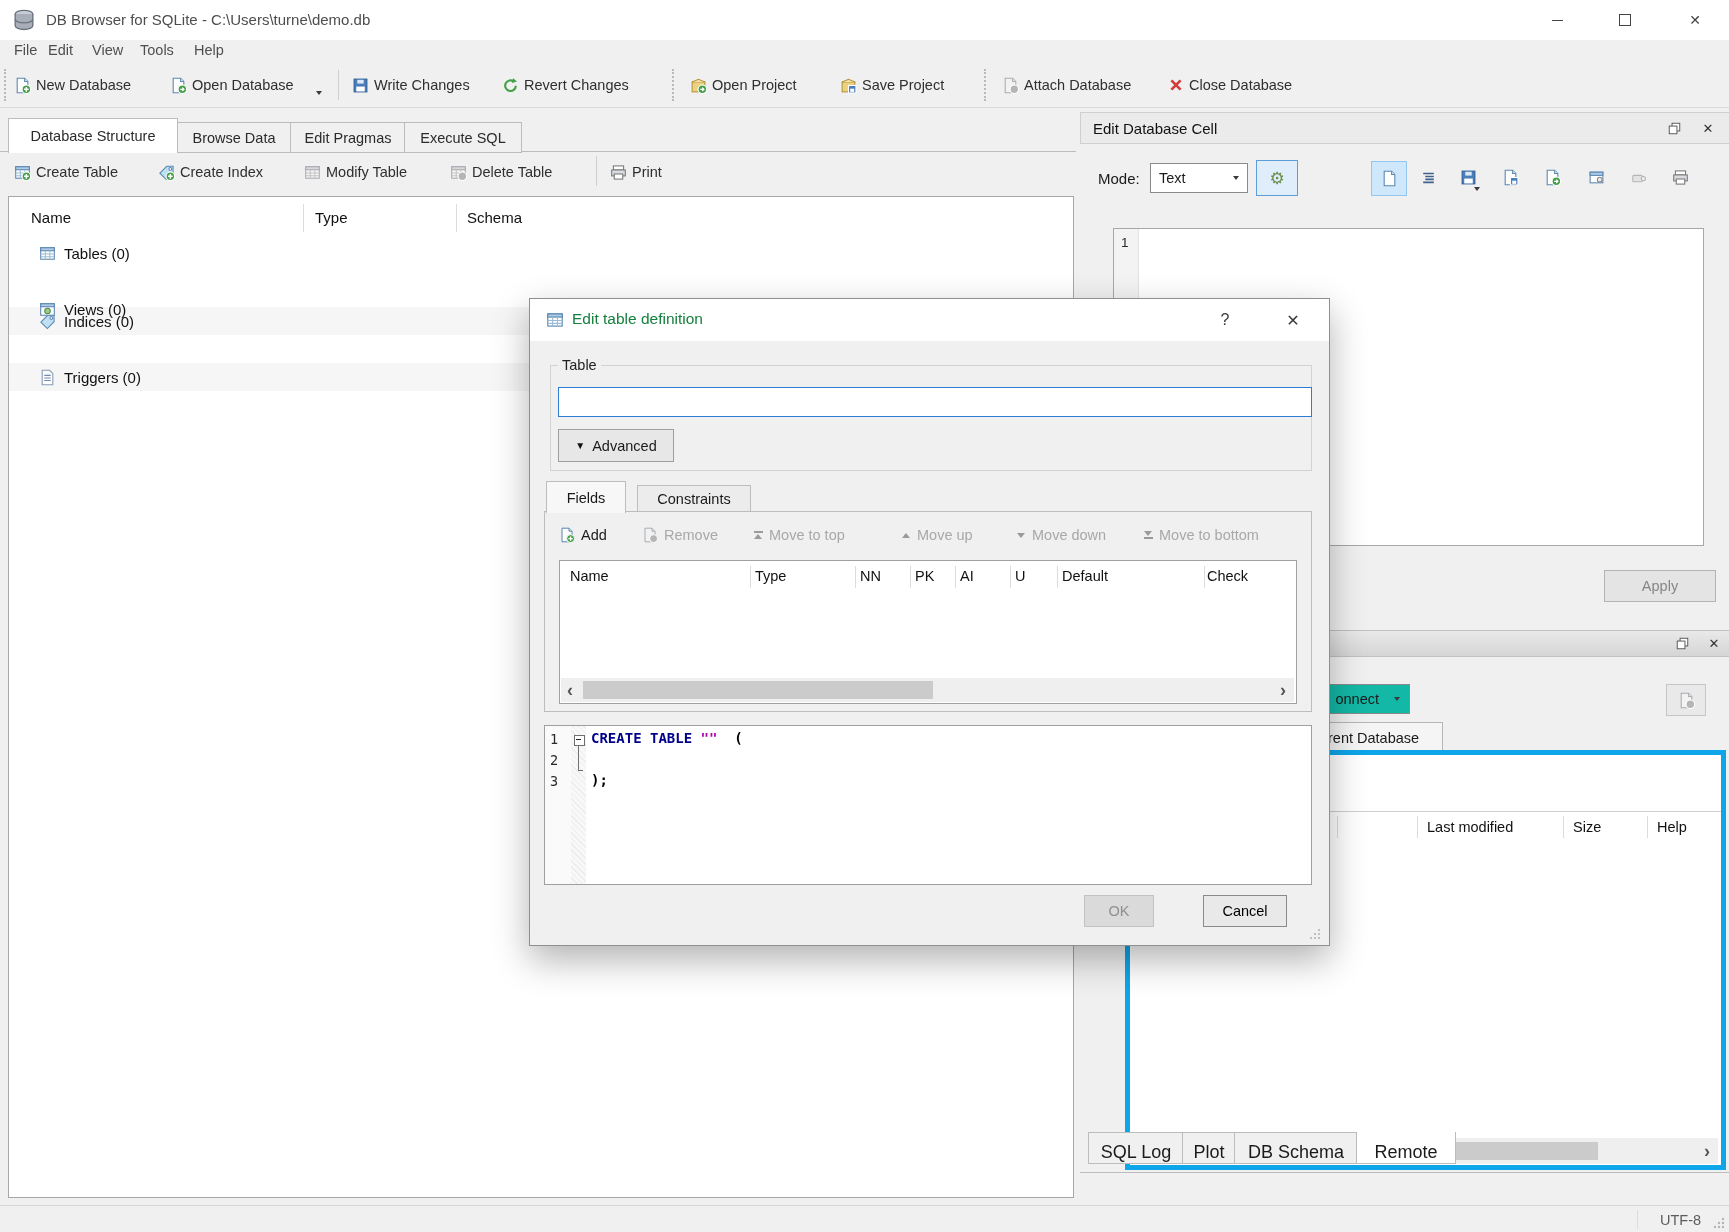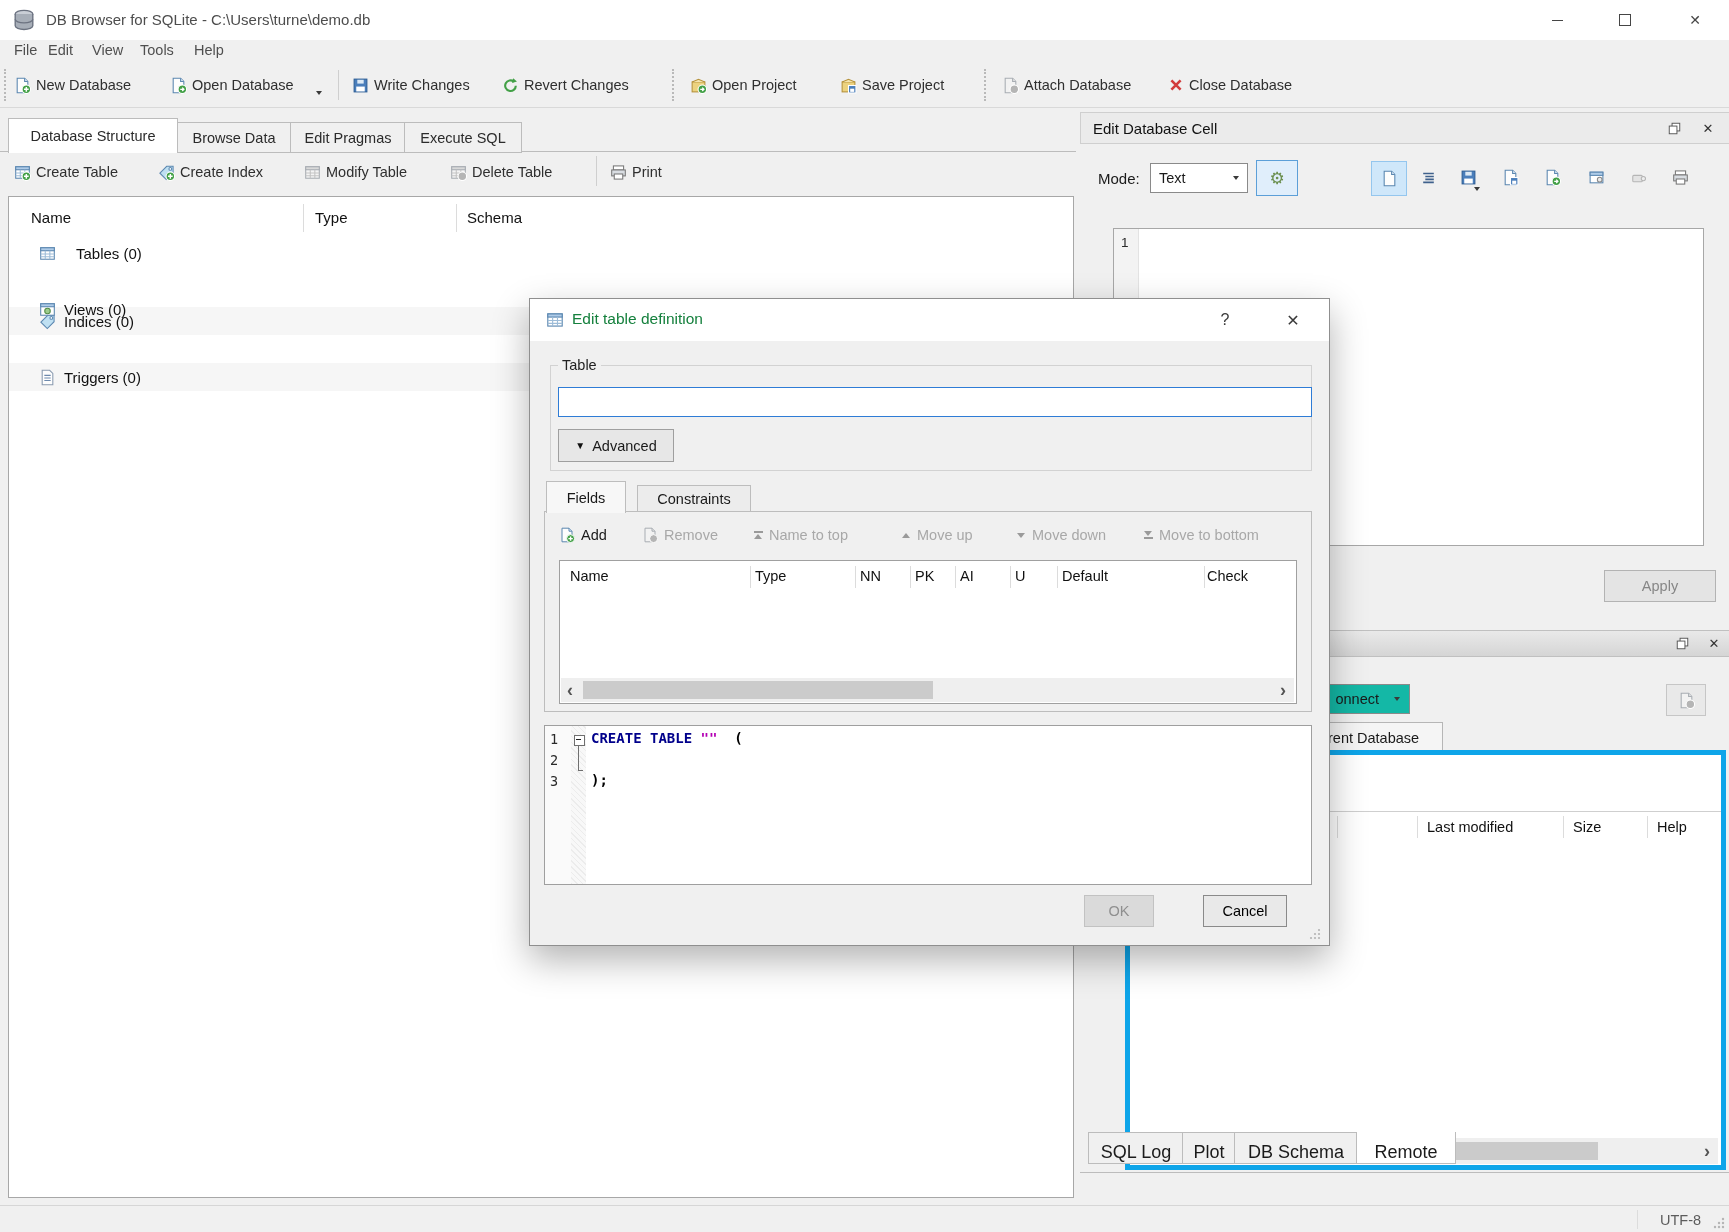--- a/index.html
+++ b/index.html
@@ -319,21 +319,21 @@
     <span class="thead" style="left:22px">Name</span>
     <span class="thead" style="left:306px">Type</span>
     <span class="thead" style="left:458px">Schema</span>
     <div class="thdiv" style="left:294px"></div>
     <div class="thdiv" style="left:447px"></div>
 
     <div class="trow" style="top:42px">
       <svg class="ic" style="margin-left:30px" width="17" height="17" viewBox="0 0 16 16">
           <use href="#g-table"></use>
         </svg>
-      <span class="trowlabel" style="margin-left:20px">Tables (0)</span>
+      <span class="trowlabel" style="margin-left:8px">Tables (0)</span>
     </div>
     <div class="trow stripe" style="top:70px">
       <svg class="ic" style="margin-left:30px" width="17" height="17" viewBox="0 0 16 16">
           <use href="#g-tag"></use>
         </svg>
       <span class="trowlabel" style="margin-left:8px">Indices (0)</span>
     </div>
     <div class="trow" style="top:98px">
       <svg class="ic" style="margin-left:30px" width="17" height="17" viewBox="0 0 16 16">
           <use href="#g-view"></use>
@@ -529,21 +529,21 @@
             <use href="#g-doc-gray"></use>
             <use href="#g-badge-gray"></use>
           </svg>
         <span>Remove</span>
       </div>
       <div class="row gray" style="position:absolute;left:208px;top:10px;height:26px">
         <span class="mvic">
             <span class="mvbar"></span>
             <span class="tri-u"></span>
           </span>
-        <span>Name to top</span>
+        <span>Move to top</span>
       </div>
       <div class="row gray" style="position:absolute;left:356px;top:10px;height:26px">
         <span class="mvic">
             <span class="tri-u"></span>
           </span>
         <span>Move up</span>
       </div>
       <div class="row gray" style="position:absolute;left:471px;top:10px;height:26px">
         <span class="mvic">
             <span class="tri-d gy"></span>

